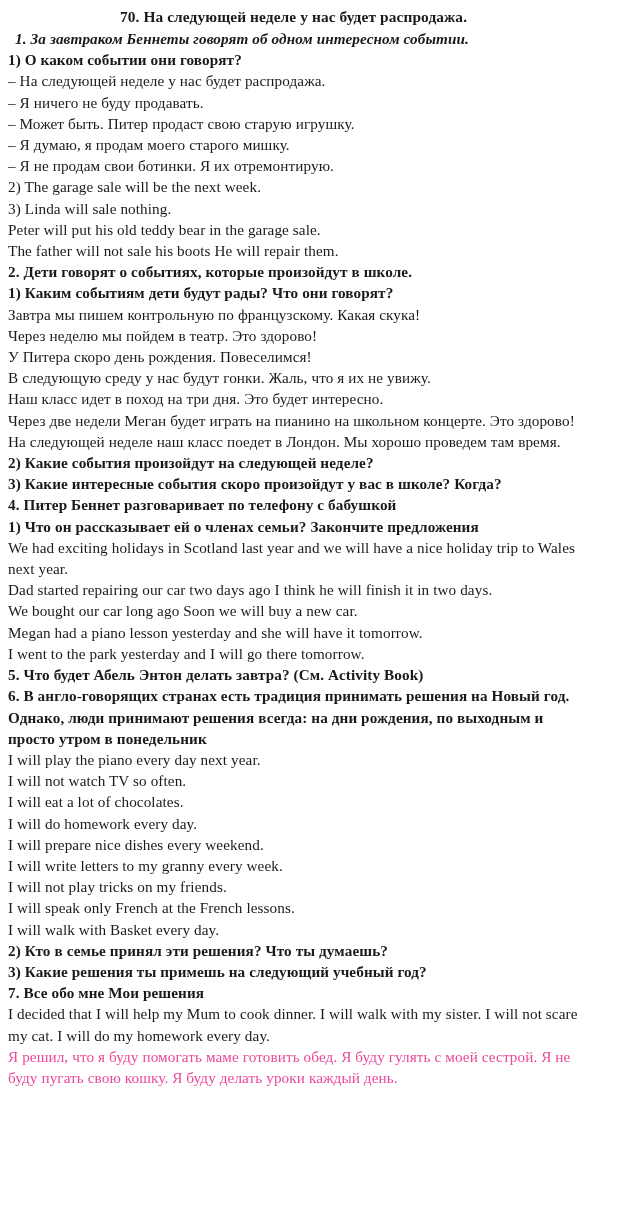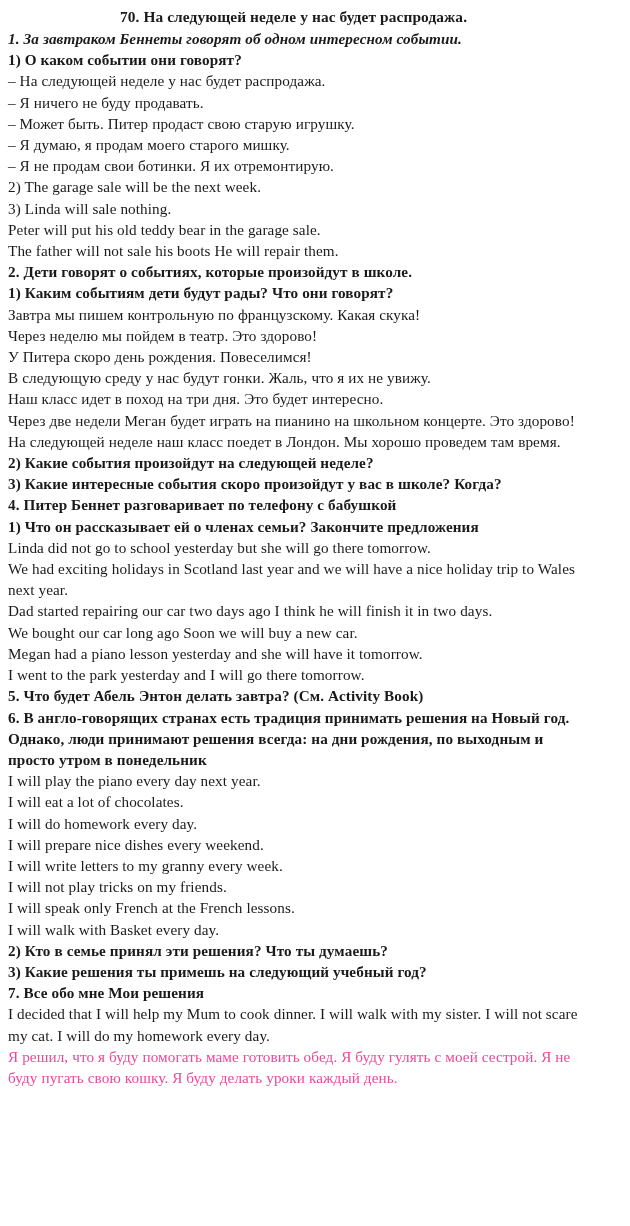--- a/index.html
+++ b/index.html
@@ -35,20 +35,21 @@
     font-size: 15.4px;
     line-height: 21px;
     margin-bottom: 1px;
   }
   .bold {
     font-weight: bold;
   }
   .bi {
     font-weight: bold;
     font-style: italic;
+    margin-left: 7px;
   }
   .faint {
     color: #ec4899;
   }
 </style>
 </head>
 <body>
 
 <div class="page">
 
@@ -73,30 +74,30 @@
   <div class="line">У Питера скоро день рождения. Повеселимся!</div>
   <div class="line">В следующую среду у нас будут гонки. Жаль, что я их не увижу.</div>
   <div class="line">Наш класс идет в поход на три дня. Это будет интересно.</div>
   <div class="line">Через две недели Меган будет играть на пианино на школьном концерте. Это здорово!</div>
   <div class="line">На следующей неделе наш класс поедет в Лондон. Мы хорошо проведем там время.</div>
   <div class="line bold">2) Какие события произойдут на следующей неделе?</div>
   <div class="line bold">3) Какие интересные события скоро произойдут у вас в школе? Когда?</div>
 
   <div class="line bold">4. Питер Беннет разговаривает по телефону с бабушкой</div>
   <div class="line bold">1) Что он рассказывает ей о членах семьи? Закончите предложения</div>
-  <div class="line">Linda did not go to school yesterday but she will go there tomorrow.</div>
   <div class="line">We had exciting holidays in Scotland last year and we will have a nice holiday trip to Wales next year.</div>
   <div class="line">Dad started repairing our car two days ago I think he will finish it in two days.</div>
   <div class="line">We bought our car long ago Soon we will buy a new car.</div>
   <div class="line">Megan had a piano lesson yesterday and she will have it tomorrow.</div>
   <div class="line">I went to the park yesterday and I will go there tomorrow.</div>
 
   <div class="line bold">5. Что будет Абель Энтон делать завтра? (См. Activity Book)</div>
   <div class="line bold">6. В англо-говорящих странах есть традиция принимать решения на Новый год. Однако, люди принимают решения всегда: на дни рождения, по выходным и просто утром в понедельник</div>
   <div class="line">I will play the piano every day next year.</div>
+  <div class="line">I will not watch TV so often.</div>
   <div class="line">I will eat a lot of chocolates.</div>
   <div class="line">I will do homework every day.</div>
   <div class="line">I will prepare nice dishes every weekend.</div>
   <div class="line">I will write letters to my granny every week.</div>
   <div class="line">I will not play tricks on my friends.</div>
   <div class="line">I will speak only French at the French lessons.</div>
   <div class="line">I will walk with Basket every day.</div>
   <div class="line bold">2) Кто в семье принял эти решения? Что ты думаешь?</div>
   <div class="line bold">3) Какие решения ты примешь на следующий учебный год?</div>
 

